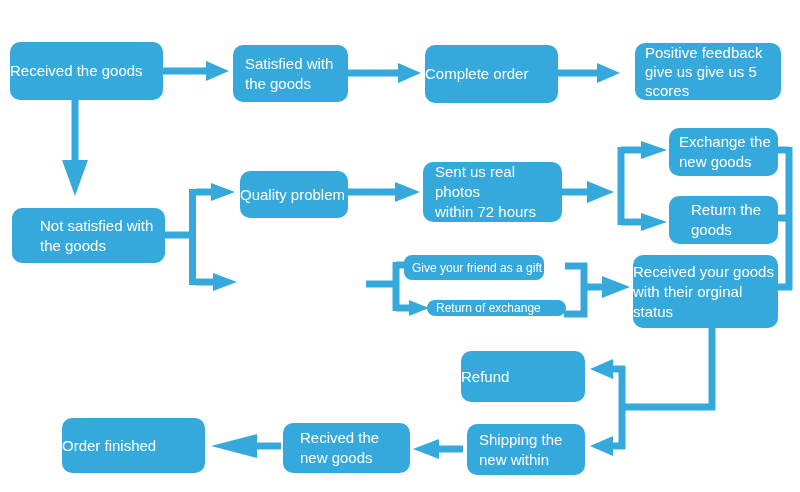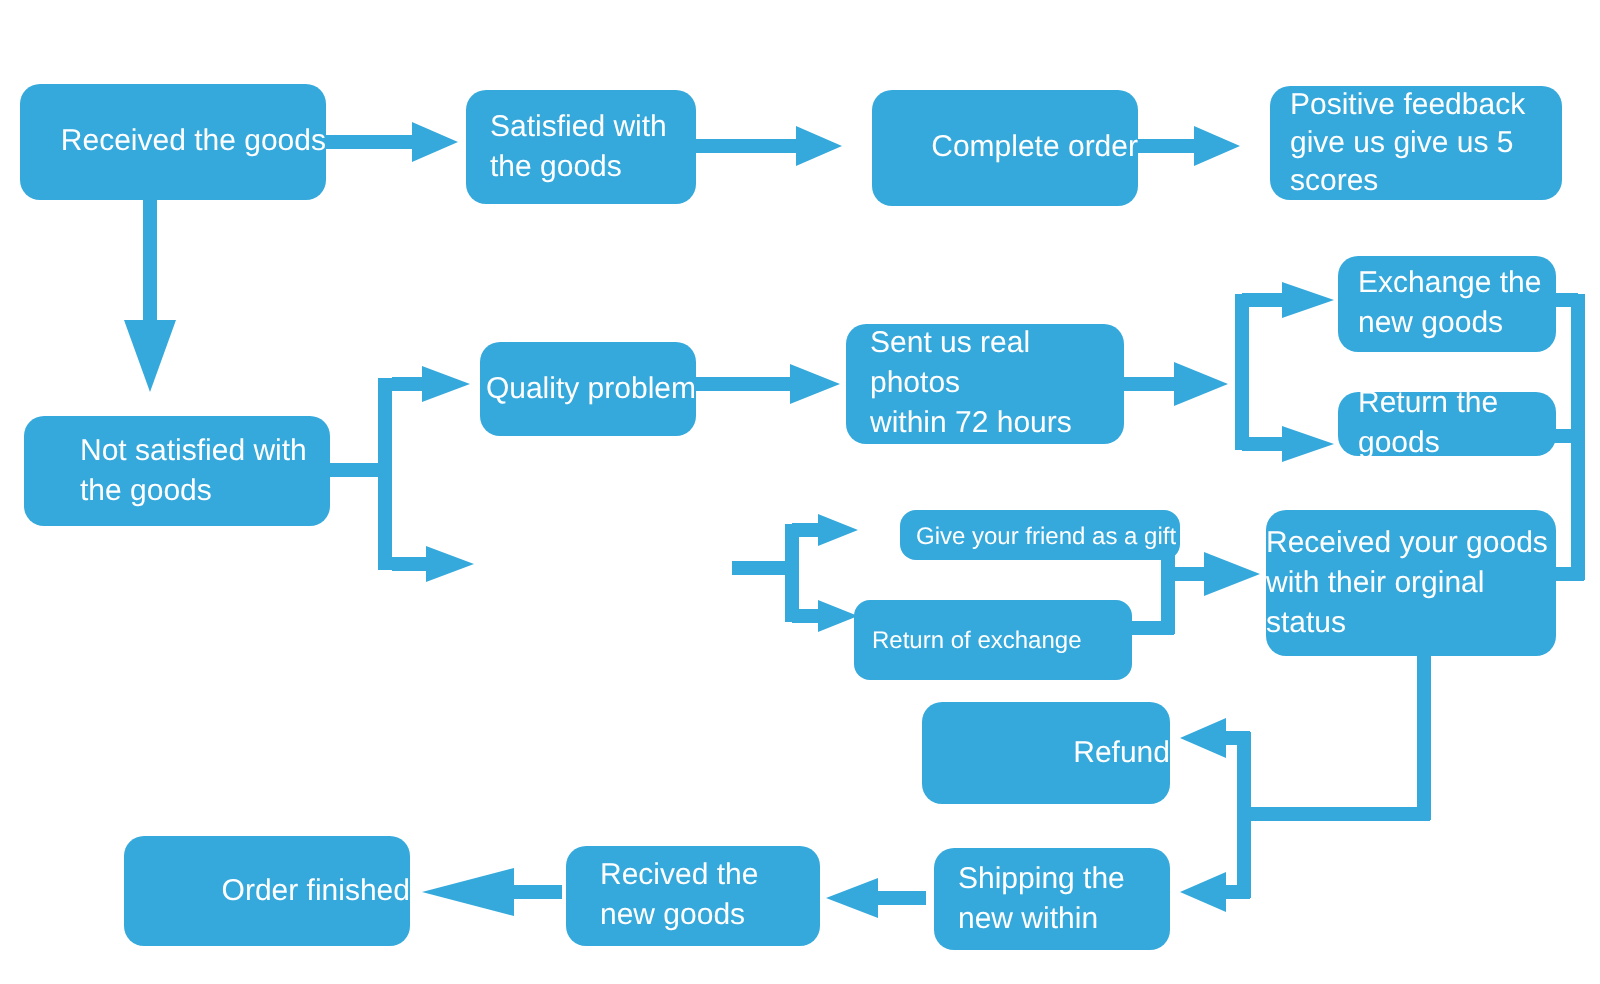--- a/index.html
+++ b/index.html
@@ -10,21 +10,21 @@
     background:var(--bg); overflow:hidden;
   }
   svg.connectors { position:absolute; left:0; top:0; width:800px; height:492px; }
   svg.connectors line { stroke:var(--accent); stroke-width:7; }
   svg.connectors polygon { fill:var(--accent); }
   .node {
     position:absolute; background:var(--accent); color:var(--text);
     border-radius:10px; display:flex; align-items:center;
     font-size:15px; line-height:20px; white-space:pre-line;
   }
-  .node.center { justify-content:flex-end; text-align:center; }
+  .node.center { justify-content:flex-start; text-align:center; }
   .node.small { font-size:12px; line-height:14px; border-radius:8px; }
   .node span { white-space:pre-line; }
 </style>
 </head>
 <body>
 
 <div class="canvas">
 
   <svg class="connectors" viewBox="0 0 800 492" xmlns="http://www.w3.org/2000/svg">
 
@@ -93,21 +93,21 @@
 
   <div class="node center" style="left:10px; top:42px; width:153px; height:58px;">
     <span>Received the goods</span>
   </div>
 
   <div class="node" style="left:233px; top:45px; width:115px; height:57px; padding-left:12px;">
     <span>Satisfied with
 the goods</span>
   </div>
 
-  <div class="node center" style="left:436px; top:45px; width:133px; height:58px;">
+  <div class="node center" style="left:425px; top:45px; width:133px; height:58px;">
     <span>Complete order</span>
   </div>
 
   <div class="node" style="left:635px; top:43px; width:146px; height:57px; padding-left:10px; line-height:19px;">
     <span>Positive feedback
 give us give us 5
 scores</span>
   </div>
 
   <div class="node" style="left:12px; top:208px; width:153px; height:55px; padding-left:28px;">
@@ -122,31 +122,31 @@
   <div class="node" style="left:423px; top:162px; width:139px; height:60px; padding-left:12px;">
     <span>Sent us real photos
 within 72 hours</span>
   </div>
 
   <div class="node" style="left:669px; top:128px; width:109px; height:48px; padding-left:10px;">
     <span>Exchange the
 new goods</span>
   </div>
 
-  <div class="node" style="left:669px; top:196px; width:109px; height:32px; padding-left:10px;">
+  <div class="node" style="left:669px; top:196px; width:109px; height:48px; padding-left:22px;">
     <span>Return the
 goods</span>
   </div>
 
 
-  <div class="node small" style="left:450px; top:255px; width:140px; height:25px; padding-left:8px;">
+  <div class="node small" style="left:404px; top:255px; width:140px; height:25px; padding-left:8px;">
     <span>Give your friend as a gift</span>
   </div>
 
-  <div class="node small" style="left:427px; top:300px; width:139px; height:40px; padding-left:9px;">
+  <div class="node small" style="left:427px; top:300px; width:139px; height:16px; padding-left:9px;">
     <span>Return of exchange</span>
   </div>
 
   <div class="node" style="left:633px; top:255px; width:145px; height:73px; ">
     <span>Received your goods
 with their orginal
 status</span>
   </div>
 
   <div class="node center" style="left:461px; top:351px; width:124px; height:51px;">

